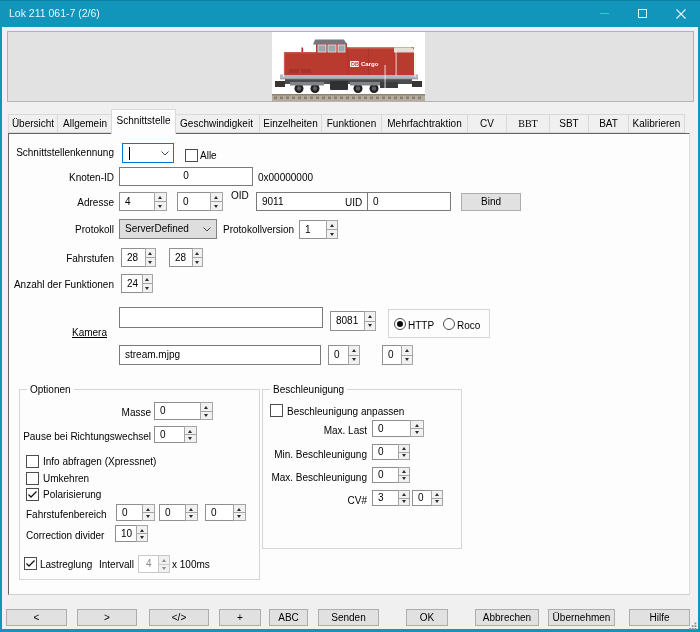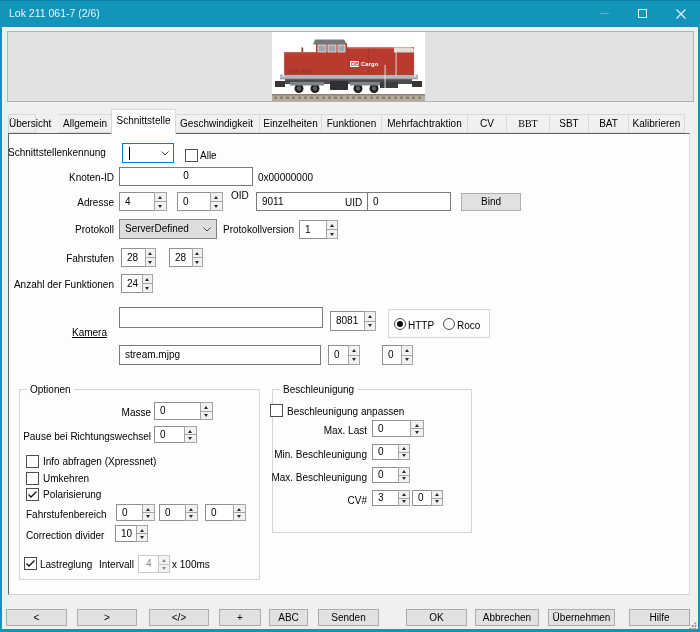--- a/index.html
+++ b/index.html
@@ -149,35 +149,35 @@
 
   <rect x="112.6" y="33" width="0.9" height="23" fill="#eeebe6"></rect>
   <rect x="123.6" y="17" width="0.9" height="27" fill="#eeebe6"></rect>
   <rect x="142.5" y="21" width="1.2" height="24" fill="#f2efeb"></rect>
   <rect x="11" y="21" width="1.2" height="24" fill="#f2efeb"></rect>
 
   <rect x="29.5" y="15.5" width="1.5" height="4.5" fill="#a83228"></rect>
 </svg>
 </div>
 
-<div class="abs tab first" style="left:8px; width:28px;">Übersicht</div>
+<div class="abs tab first" style="left:8px; width:50px;">Übersicht</div>
 <div class="abs tab" style="left:58px; width:55px;">Allgemein</div>
 <div class="abs tab" style="left:174px; width:86px;">Geschwindigkeit</div>
 <div class="abs tab" style="left:260px; width:62px;">Einzelheiten</div>
 <div class="abs tab" style="left:322px; width:60px;">Funktionen</div>
 <div class="abs tab" style="left:382px; width:86px;">Mehrfachtraktion</div>
 <div class="abs tab" style="left:468px; width:39px;">CV</div>
 <div class="abs tab" style="left:507px; width:43px;font-family:Liberation Serif, serif;">BBT</div>
 <div class="abs tab" style="left:550px; width:39px;">SBT</div>
 <div class="abs tab" style="left:589px; width:40px;">BAT</div>
 <div class="abs tab" style="left:629px; width:56px;">Kalibrieren</div>
 <div class="abs" id="page"></div>
 <div class="abs" id="tabsel">Schnittstelle</div>
 
-<div class="abs lbl rlbl" style="left:0px;top:146px;width:114px;text-align:center;">Schnittstellenkennung</div>
+<div class="abs lbl rlbl" style="left:0px;top:146px;width:114px;">Schnittstellenkennung</div>
 <div class="abs" style="left:122px;top:143px;width:52px;height:20px;background:#fff;border:1px solid #0078d7;">
   <div class="abs" style="left:6px;top:3px;width:1px;height:13px;background:#000;"></div>
   <div class="abs chev" style="right:5px;top:7px;">
       <svg width="8" height="5">
         <path d="M0.5,0.5 L4,4 L7.5,0.5" stroke="#444" fill="none"></path>
       </svg>
     </div>
 </div>
 <div class="abs cbx" style="left:185px;top:149px;"></div>
 <div class="abs lbl" style="left:200px;top:149px;">Alle</div>
@@ -413,21 +413,21 @@
       <div class="sb up" style="border-color:#c9c9c9;">
         <div class="tri-u" style="border-bottom-color:#8b8b8b;"></div>
       </div>
       <div class="sb dn" style="border-color:#c9c9c9;">
         <div class="tri-d" style="border-top-color:#8b8b8b;"></div>
       </div>
     </div>
 </div>
 <div class="abs lbl" style="left:172px;top:558px;">x 100ms</div>
 
-<div class="abs gbox" style="left:262px;top:389px;width:200px;height:144px;margin-left:10px;">
+<div class="abs gbox" style="left:262px;top:389px;width:200px;height:160px;">
   <div class="gleg" style="left:7px;">Beschleunigung</div>
 </div>
 <div class="abs cbx" style="left:270px;top:404px;"></div>
 <div class="abs lbl" style="left:287px;top:405px;">Beschleunigung anpassen</div>
 <div class="abs lbl rlbl" style="left:267px;top:424px;width:100px;">Max. Last</div>
 <div class="abs spin" style="left:372px;top:420px;width:52px;height:17px;">
   <span class="val">0</span>
   <div class="sbtns" style="width:14px;">
       <div class="sb up">
         <div class="tri-u"></div>
@@ -484,21 +484,21 @@
       </div>
     </div>
 </div>
 
 <div class="abs btn" style="left:6px;top:609px;width:61px;height:17px;line-height:15px;">&lt;</div>
 <div class="abs btn" style="left:77px;top:609px;width:60px;height:17px;line-height:15px;">&gt;</div>
 <div class="abs btn" style="left:149px;top:609px;width:60px;height:17px;line-height:15px;">&lt;/&gt;</div>
 <div class="abs btn" style="left:219px;top:609px;width:42px;height:17px;line-height:15px;">+</div>
 <div class="abs btn" style="left:269px;top:609px;width:39px;height:17px;line-height:15px;">ABC</div>
 <div class="abs btn" style="left:318px;top:609px;width:61px;height:17px;line-height:15px;">Senden</div>
-<div class="abs btn" style="left:406px;top:609px;width:61px;height:17px;line-height:15px;">OK</div>
+<div class="abs btn" style="left:406px;top:609px;width:42px;height:17px;line-height:15px;">OK</div>
 <div class="abs btn" style="left:475px;top:609px;width:64px;height:17px;line-height:15px;">Abbrechen</div>
 <div class="abs btn" style="left:548px;top:609px;width:67px;height:17px;line-height:15px;">Übernehmen</div>
 <div class="abs btn" style="left:629px;top:609px;width:61px;height:17px;line-height:15px;">Hilfe</div>
 
 <div class="abs" style="left:689px;top:621px;">
   <svg width="8" height="8">
       <g fill="#909090">
         <rect x="5.5" y="0.5" width="1.8" height="1.8"></rect>
         <rect x="2.8" y="3.2" width="1.8" height="1.8"></rect>
         <rect x="5.5" y="3.2" width="1.8" height="1.8"></rect>

